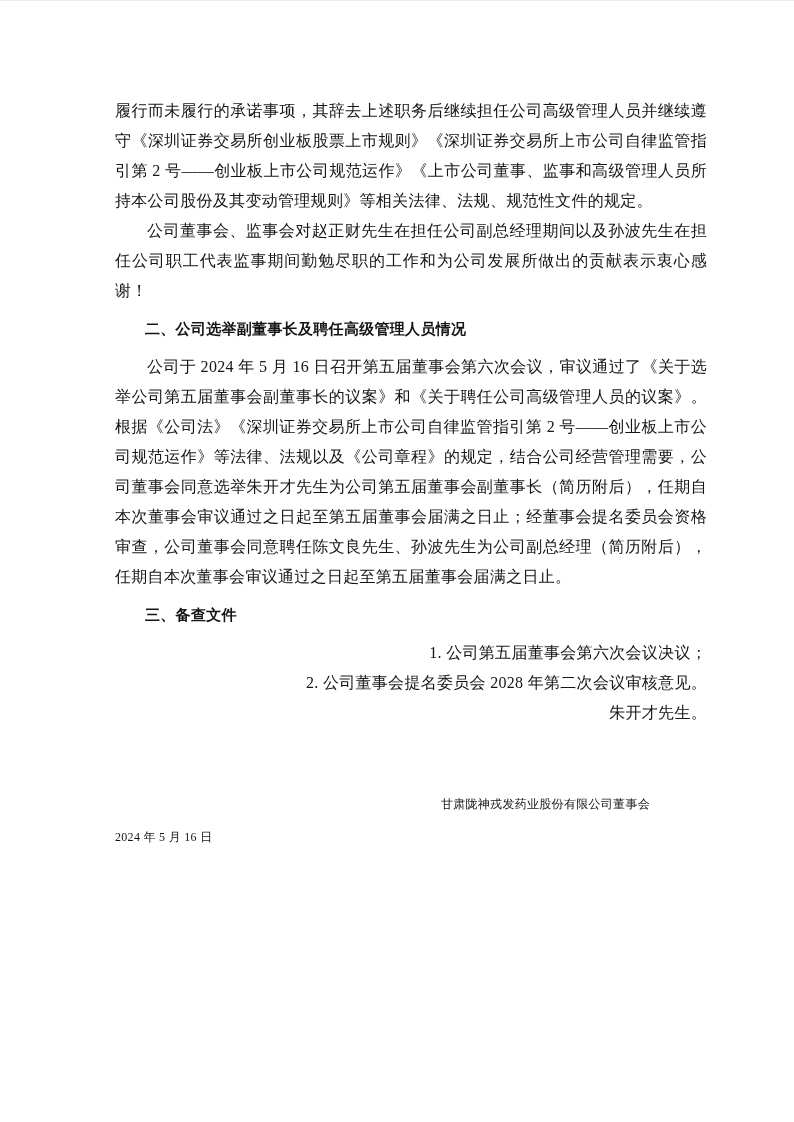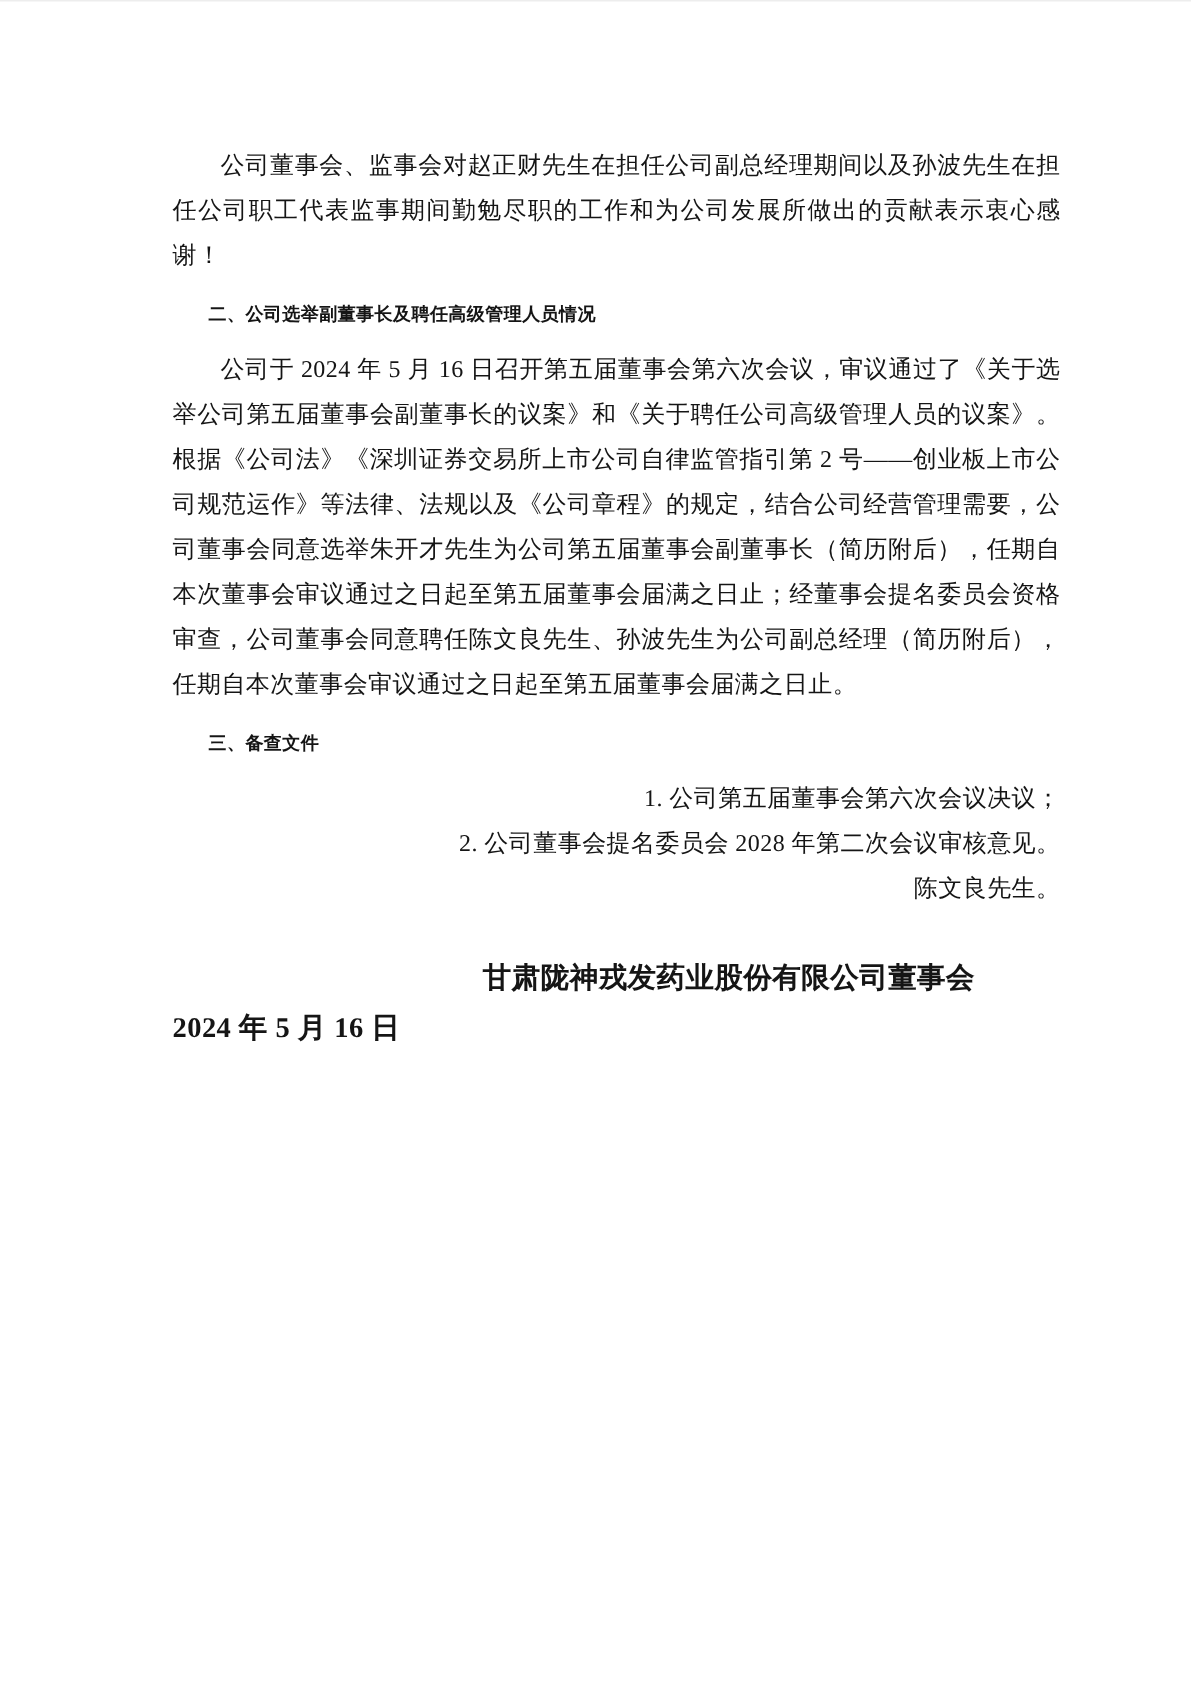--- a/index.html
+++ b/index.html
@@ -31,68 +31,68 @@
     text-align: justify;
     text-justify: inter-character;
     text-indent: 2em;
     letter-spacing: 0.3px;
   }
   .para.no-indent {
     text-indent: 0;
   }
   .heading {
     margin: 8px 0;
-    font-size: 12px;
+    font-size: 15px;
     line-height: 30px;
     font-weight: bold;
     text-indent: 2em;
     text-align: left;
     letter-spacing: 0.3px;
   }
   .list-line {
     text-align: right;
   }
   .signature {
-    margin-top: 28px;
-    font-size: 19px;
+    margin-top: 60px;
+    font-size: 12px;
     line-height: 33px;
-    font-weight: bold;
   }
   .sig-company {
     text-align: right;
     padding-right: 57px;
     letter-spacing: 0.3px;
   }
   .sig-date {
     text-align: left;
     padding-right: 97px;
     letter-spacing: 0.3px;
   }
 </style>
 </head>
 <body>
 
 <div class="page">
   <div class="content">
 
+    <p class="para no-indent">履行而未履行的承诺事项，其辞去上述职务后继续担任公司高级管理人员并继续遵守《深圳证券交易所创业板股票上市规则》《深圳证券交易所上市公司自律监管指引第 2 号——创业板上市公司规范运作》《上市公司董事、监事和高级管理人员所持本公司股份及其变动管理规则》等相关法律、法规、规范性文件的规定。</p>
 
     <p class="para">公司董事会、监事会对赵正财先生在担任公司副总经理期间以及孙波先生在担任公司职工代表监事期间勤勉尽职的工作和为公司发展所做出的贡献表示衷心感谢！</p>
 
     <p class="heading">二、公司选举副董事长及聘任高级管理人员情况</p>
 
     <p class="para">公司于 2024 年 5 月 16 日召开第五届董事会第六次会议，审议通过了《关于选举公司第五届董事会副董事长的议案》和《关于聘任公司高级管理人员的议案》。根据《公司法》《深圳证券交易所上市公司自律监管指引第 2 号——创业板上市公司规范运作》等法律、法规以及《公司章程》的规定，结合公司经营管理需要，公司董事会同意选举朱开才先生为公司第五届董事会副董事长（简历附后），任期自本次董事会审议通过之日起至第五届董事会届满之日止；经董事会提名委员会资格审查，公司董事会同意聘任陈文良先生、孙波先生为公司副总经理（简历附后），任期自本次董事会审议通过之日起至第五届董事会届满之日止。</p>
 
 
     <p class="heading">三、备查文件</p>
 
     <p class="para list-line">1. 公司第五届董事会第六次会议决议；</p>
 
     <p class="para list-line">2. 公司董事会提名委员会 2028 年第二次会议审核意见。</p>
 
-    <p class="para list-line">陈文良先生。</p>
+    <p class="para list-line">朱开才先生。</p>
 
     <div class="signature">
       <div class="sig-company">甘肃陇神戎发药业股份有限公司董事会</div>
       <div class="sig-date">2024 年 5 月 16 日</div>
     </div>
 
   </div>
 </div>
 
 </body></html>

